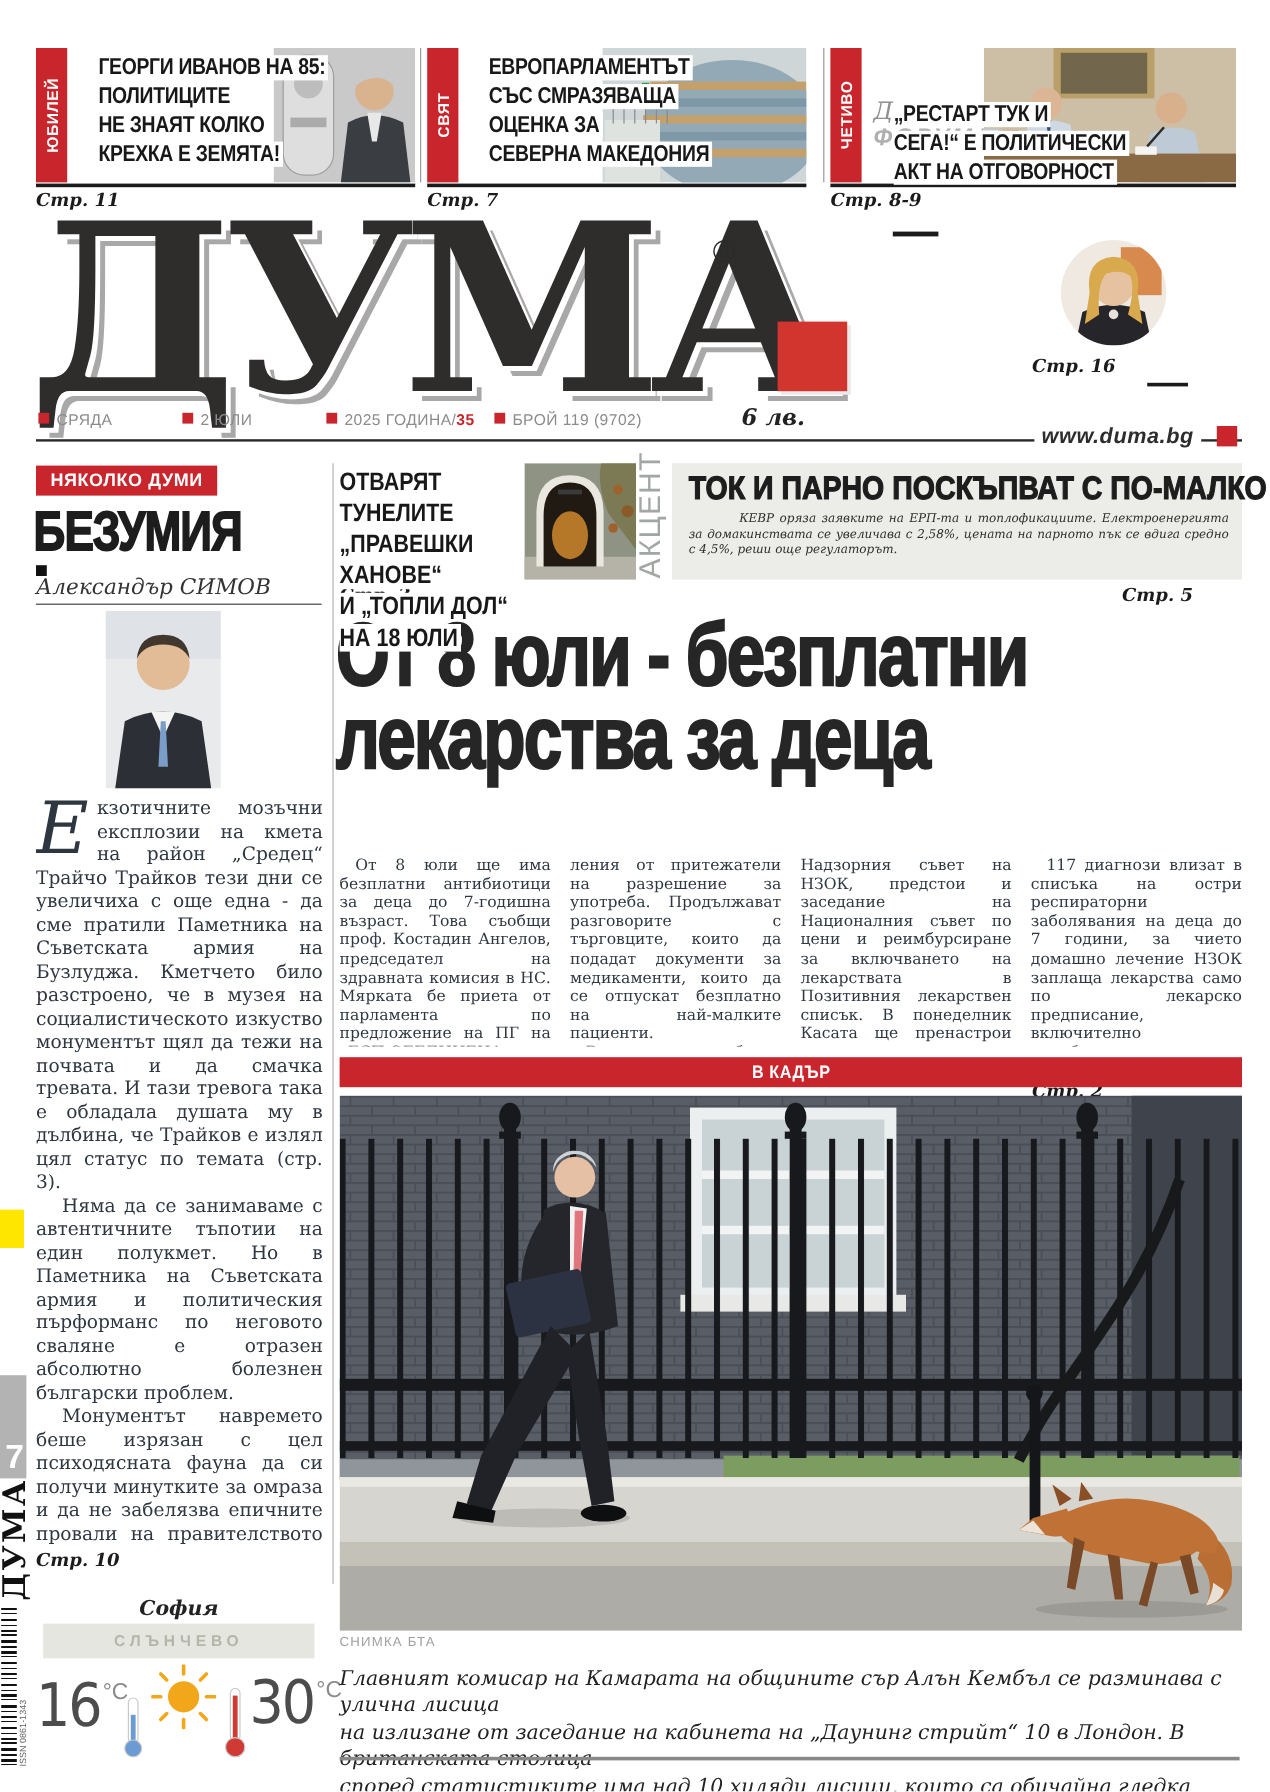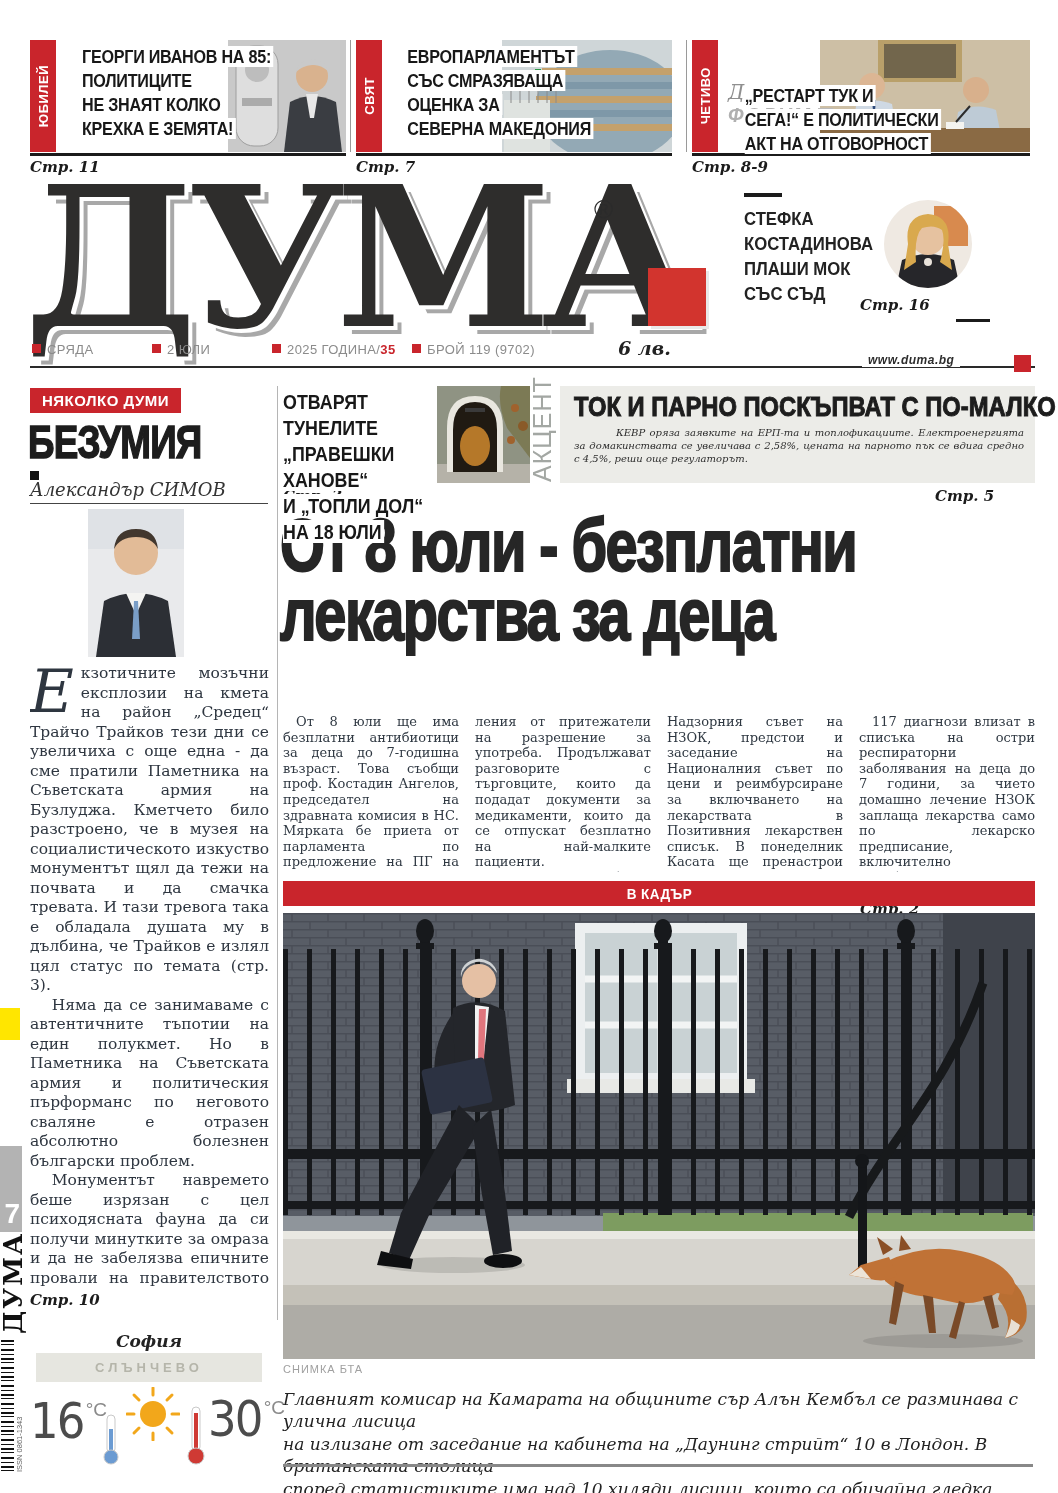--- a/index.html
+++ b/index.html
@@ -141,26 +141,20 @@
   <div class="abs rule" style="left:692px;top:153px;width:338px;height:3px;"></div>
   <div class="abs pageref right" style="left:30px;top:158px;width:316px;">Стр. 11</div>
   <div class="abs pageref right" style="left:356px;top:158px;width:316px;">Стр. 7</div>
   <div class="abs pageref right" style="left:692px;top:158px;width:338px;">Стр. 8-9</div>
 
   <div class="logo">ДУМА</div>
   <div class="abs" style="left:594px;top:194px;font-size:26px;color:#2b2b2b;">®</div>
   <div class="abs" style="left:648px;top:268px;width:58px;height:58px;background:#d2342e;box-shadow:3px 3px 0 #e9e9e9;"></div>
 
   <div class="abs rule" style="left:744px;top:193px;width:38px;height:4px;"></div>
-  <div class="abs" style="left:744px;top:206px;">
-    <span class="cond pre" style="transform:scaleX(.88);font-weight:bold;font-size:19px;line-height:1.32;color:#222;">СТЕФКА
-КОСТАДИНОВА
-ПЛАШИ МОК
-СЪС СЪД</span>
-  </div>
   <svg class="abs" style="left:884px;top:200px;" width="88" height="88" viewBox="0 0 88 88">
     <defs>
         <clipPath id="circ">
           <circle cx="44" cy="44" r="44"></circle>
         </clipPath>
       </defs>
     <g clip-path="url(#circ)">
       <rect width="88" height="88" fill="#efe9e2"></rect>
       <rect x="50" y="6" width="34" height="40" fill="#d88a4e"></rect>
       <path d="M12 88 L18 60 Q44 48 70 60 L76 88 Z" fill="#26262a"></path>
@@ -172,21 +166,21 @@
   <div class="abs pageref right" style="left:860px;top:296px;width:125px;">Стр. 16</div>
   <div class="abs rule" style="left:956px;top:319px;width:34px;height:3px;"></div>
 
   <div class="dateitem" style="left:32px;"><span class="redsq"></span><span>СРЯДА</span></div>
   <div class="dateitem" style="left:152px;"><span class="redsq"></span><span>2 ЮЛИ</span></div>
   <div class="dateitem" style="left:272px;"><span class="redsq"></span><span>2025 ГОДИНА/</span><span style="color:#c9252c;font-weight:bold;">35</span></div>
   <div class="dateitem" style="left:412px;"><span class="redsq"></span><span>БРОЙ 119 (9702)</span></div>
   <div class="abs serif" style="left:618px;top:337px;font-size:19px;font-style:italic;font-weight:bold;color:#222;">6 лв.</div>
 
   <div class="abs" style="left:30px;top:366px;width:1005px;height:2px;background:#2a2a2a;"></div>
-  <div class="abs" style="left:862px;top:353px;background:#fff;padding:0 6px;font-size:12px;font-weight:bold;font-style:italic;color:#2d2d2d;letter-spacing:.5px;z-index:2;">www.duma.bg</div>
+  <div class="abs" style="left:862px;top:353px;background:#fff;padding:0 6px;font-size:18px;font-weight:bold;font-style:italic;color:#2d2d2d;letter-spacing:.5px;z-index:2;">www.duma.bg</div>
   <div class="abs" style="left:1014px;top:355px;width:17px;height:17px;background:#c9252c;z-index:2;"></div>
 
   <div class="abs" style="left:30px;top:388px;background:#c9252c;color:#fff;font-weight:bold;font-size:15px;letter-spacing:.5px;padding:4px 12px;">НЯКОЛКО ДУМИ</div>
   <div class="abs" style="left:28px;top:415px;">
     <span class="cond" style="transform:scaleX(.8);font-size:46px;font-weight:bold;letter-spacing:-1px;color:#1d1d1d;-webkit-text-stroke:1.5px #1d1d1d;">БЕЗУМИЯ</span>
   </div>
   <div class="abs" style="left:30px;top:471px;width:9px;height:9px;background:#111;"></div>
   <div class="abs serif" style="left:30px;top:479px;font-style:italic;font-size:18px;color:#333;">Александър СИМОВ</div>
   <div class="abs" style="left:30px;top:503px;width:238px;height:1px;background:#444;"></div>
 

